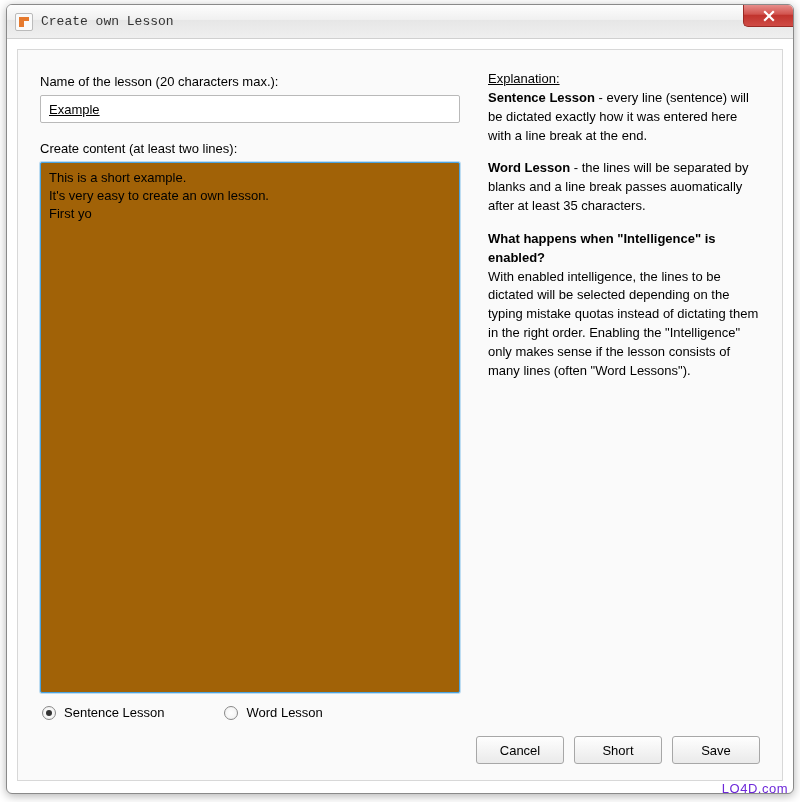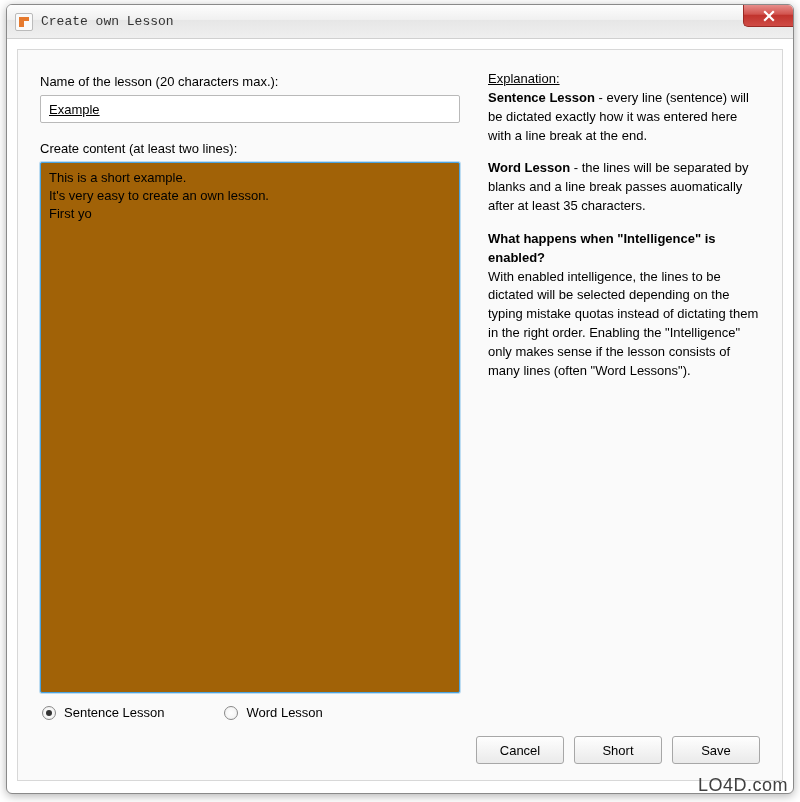--- a/index.html
+++ b/index.html
@@ -149,22 +149,22 @@
     border: 1px solid #a7a7a7;
     border-radius: 3px;
     background: linear-gradient(#fefefe, #eaeaea);
     font: inherit;
     cursor: pointer;
     padding: 0 14px;
   }
   .watermark {
     position: absolute;
     right: 12px; bottom: 6px;
-    font-size: 18px;
-    color: #404040;
+    font-size: 13px;
+    color: #6d28d9;
     letter-spacing: 0.5px;
     font-family: Arial, sans-serif;
     padding-left: 20px;
   }
 </style>
 </head>
 <body>
 
 <div class="window">
   <div class="titlebar">

